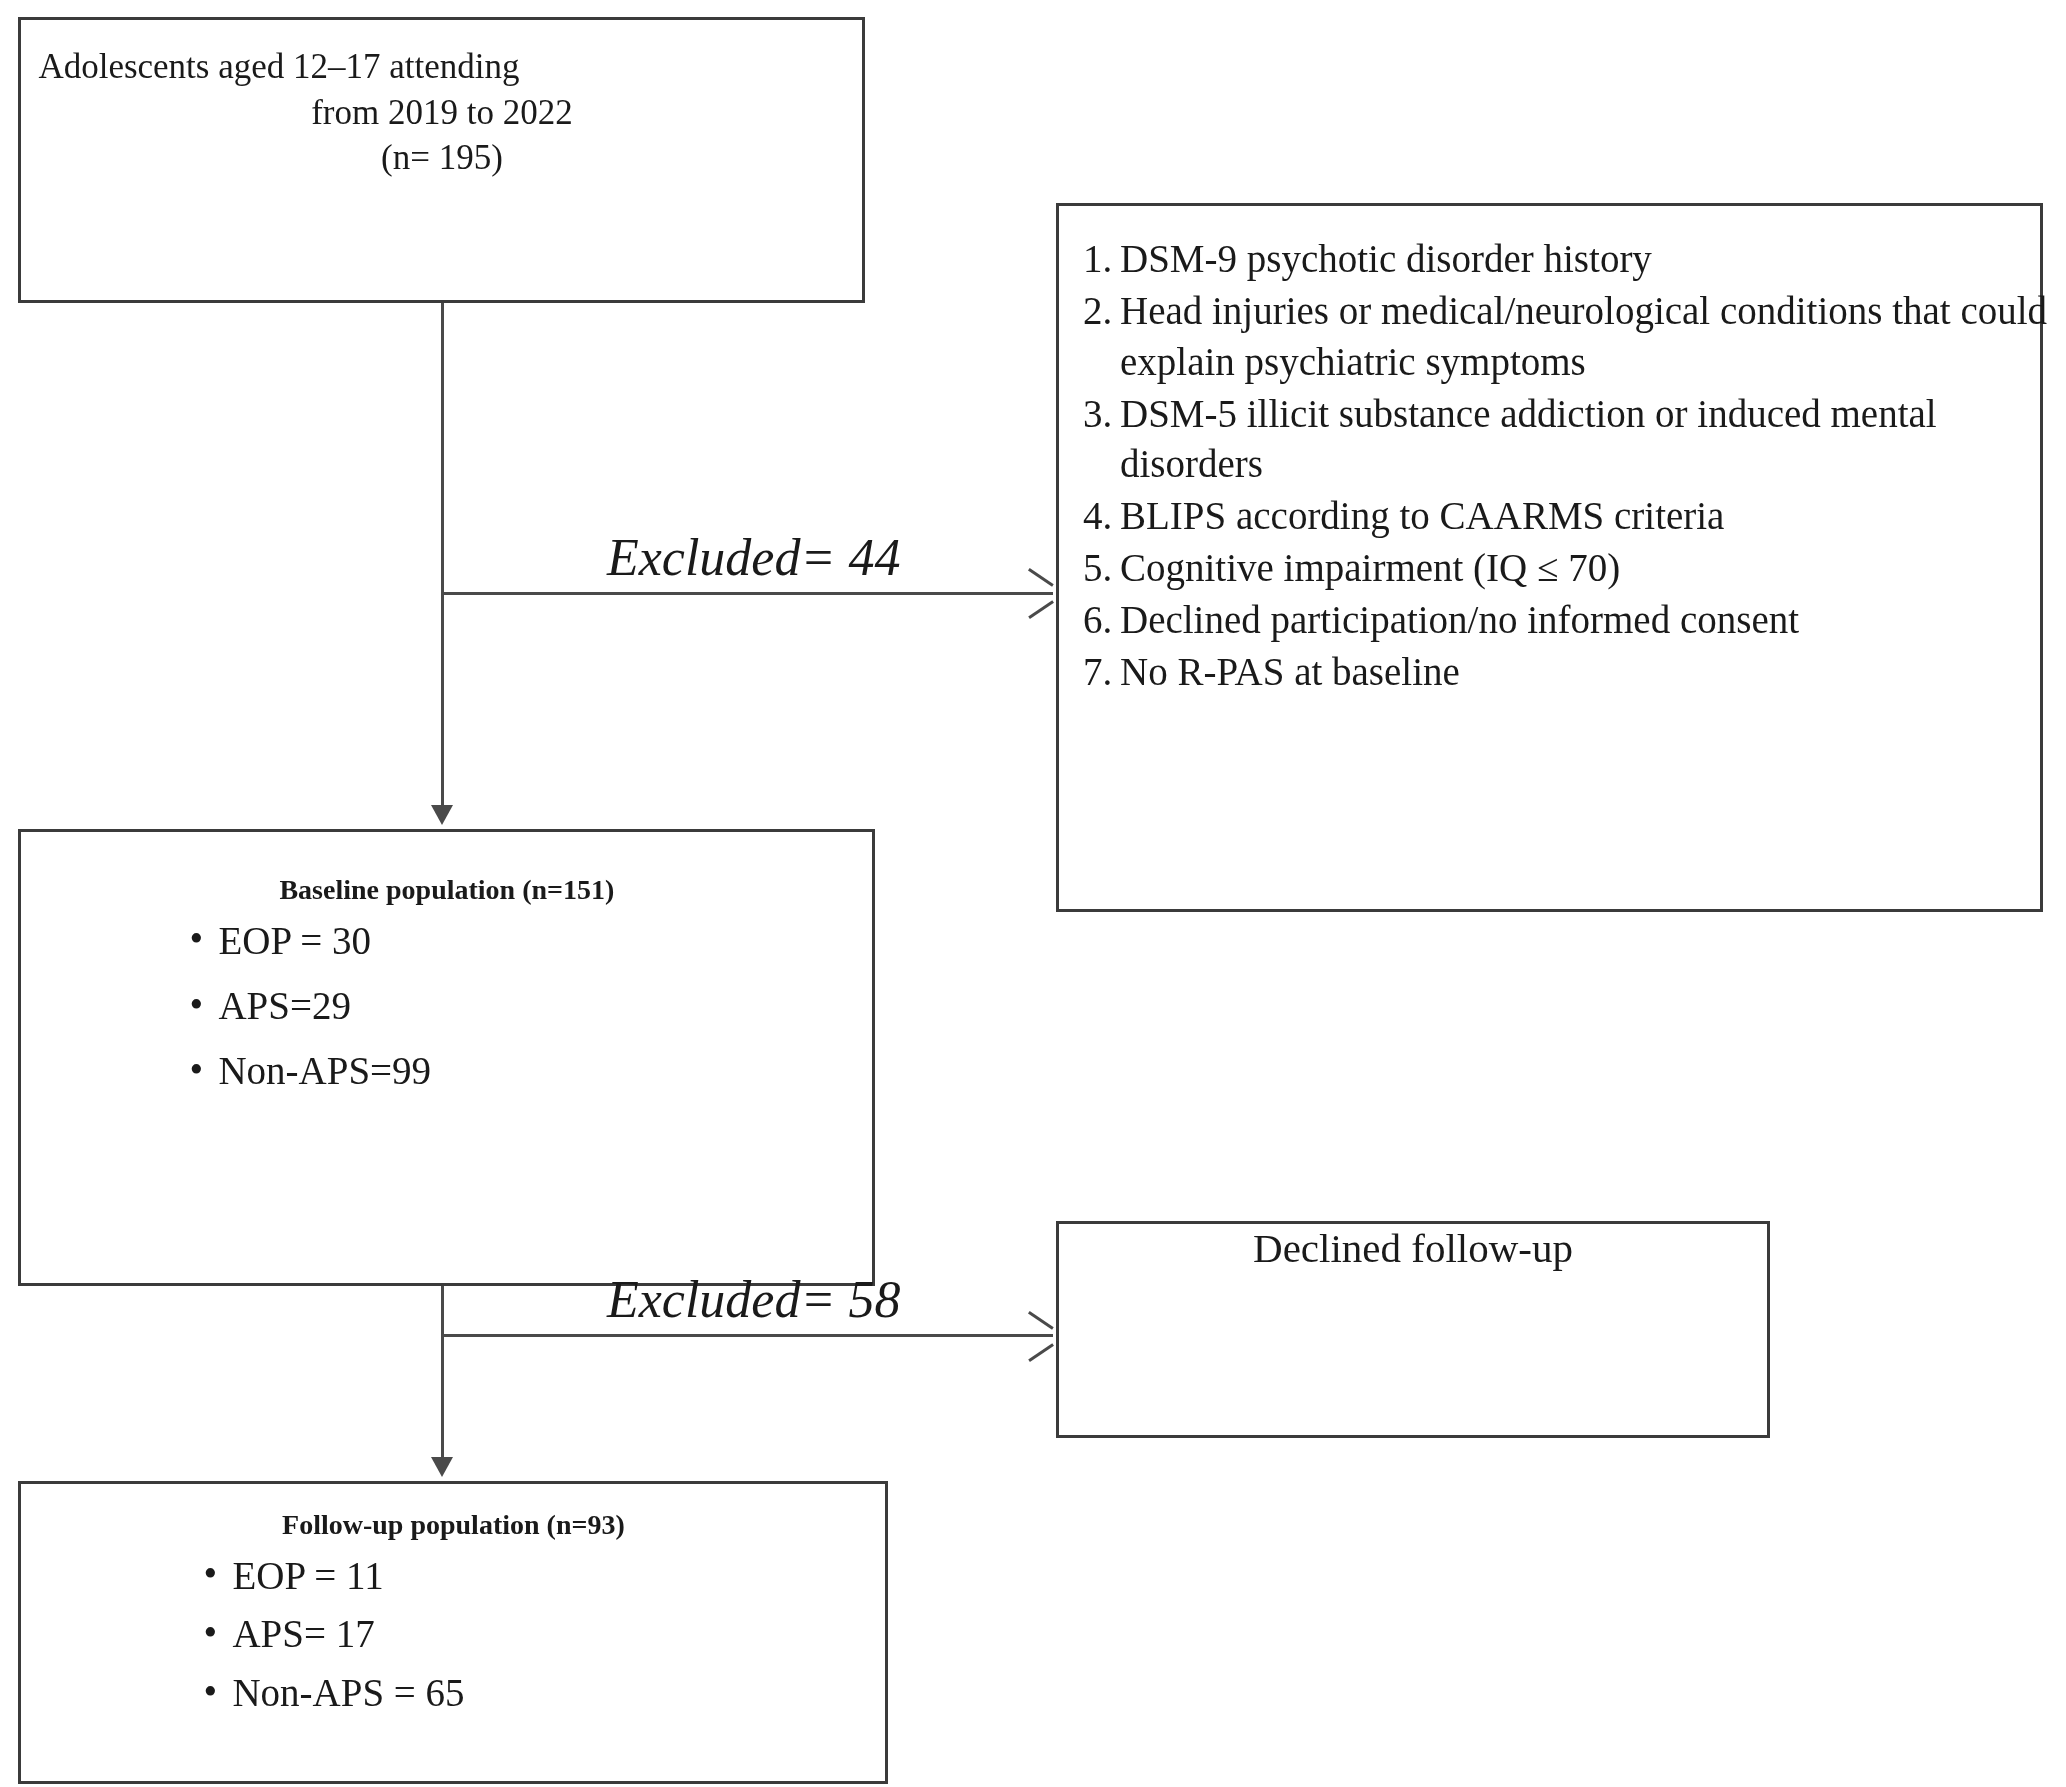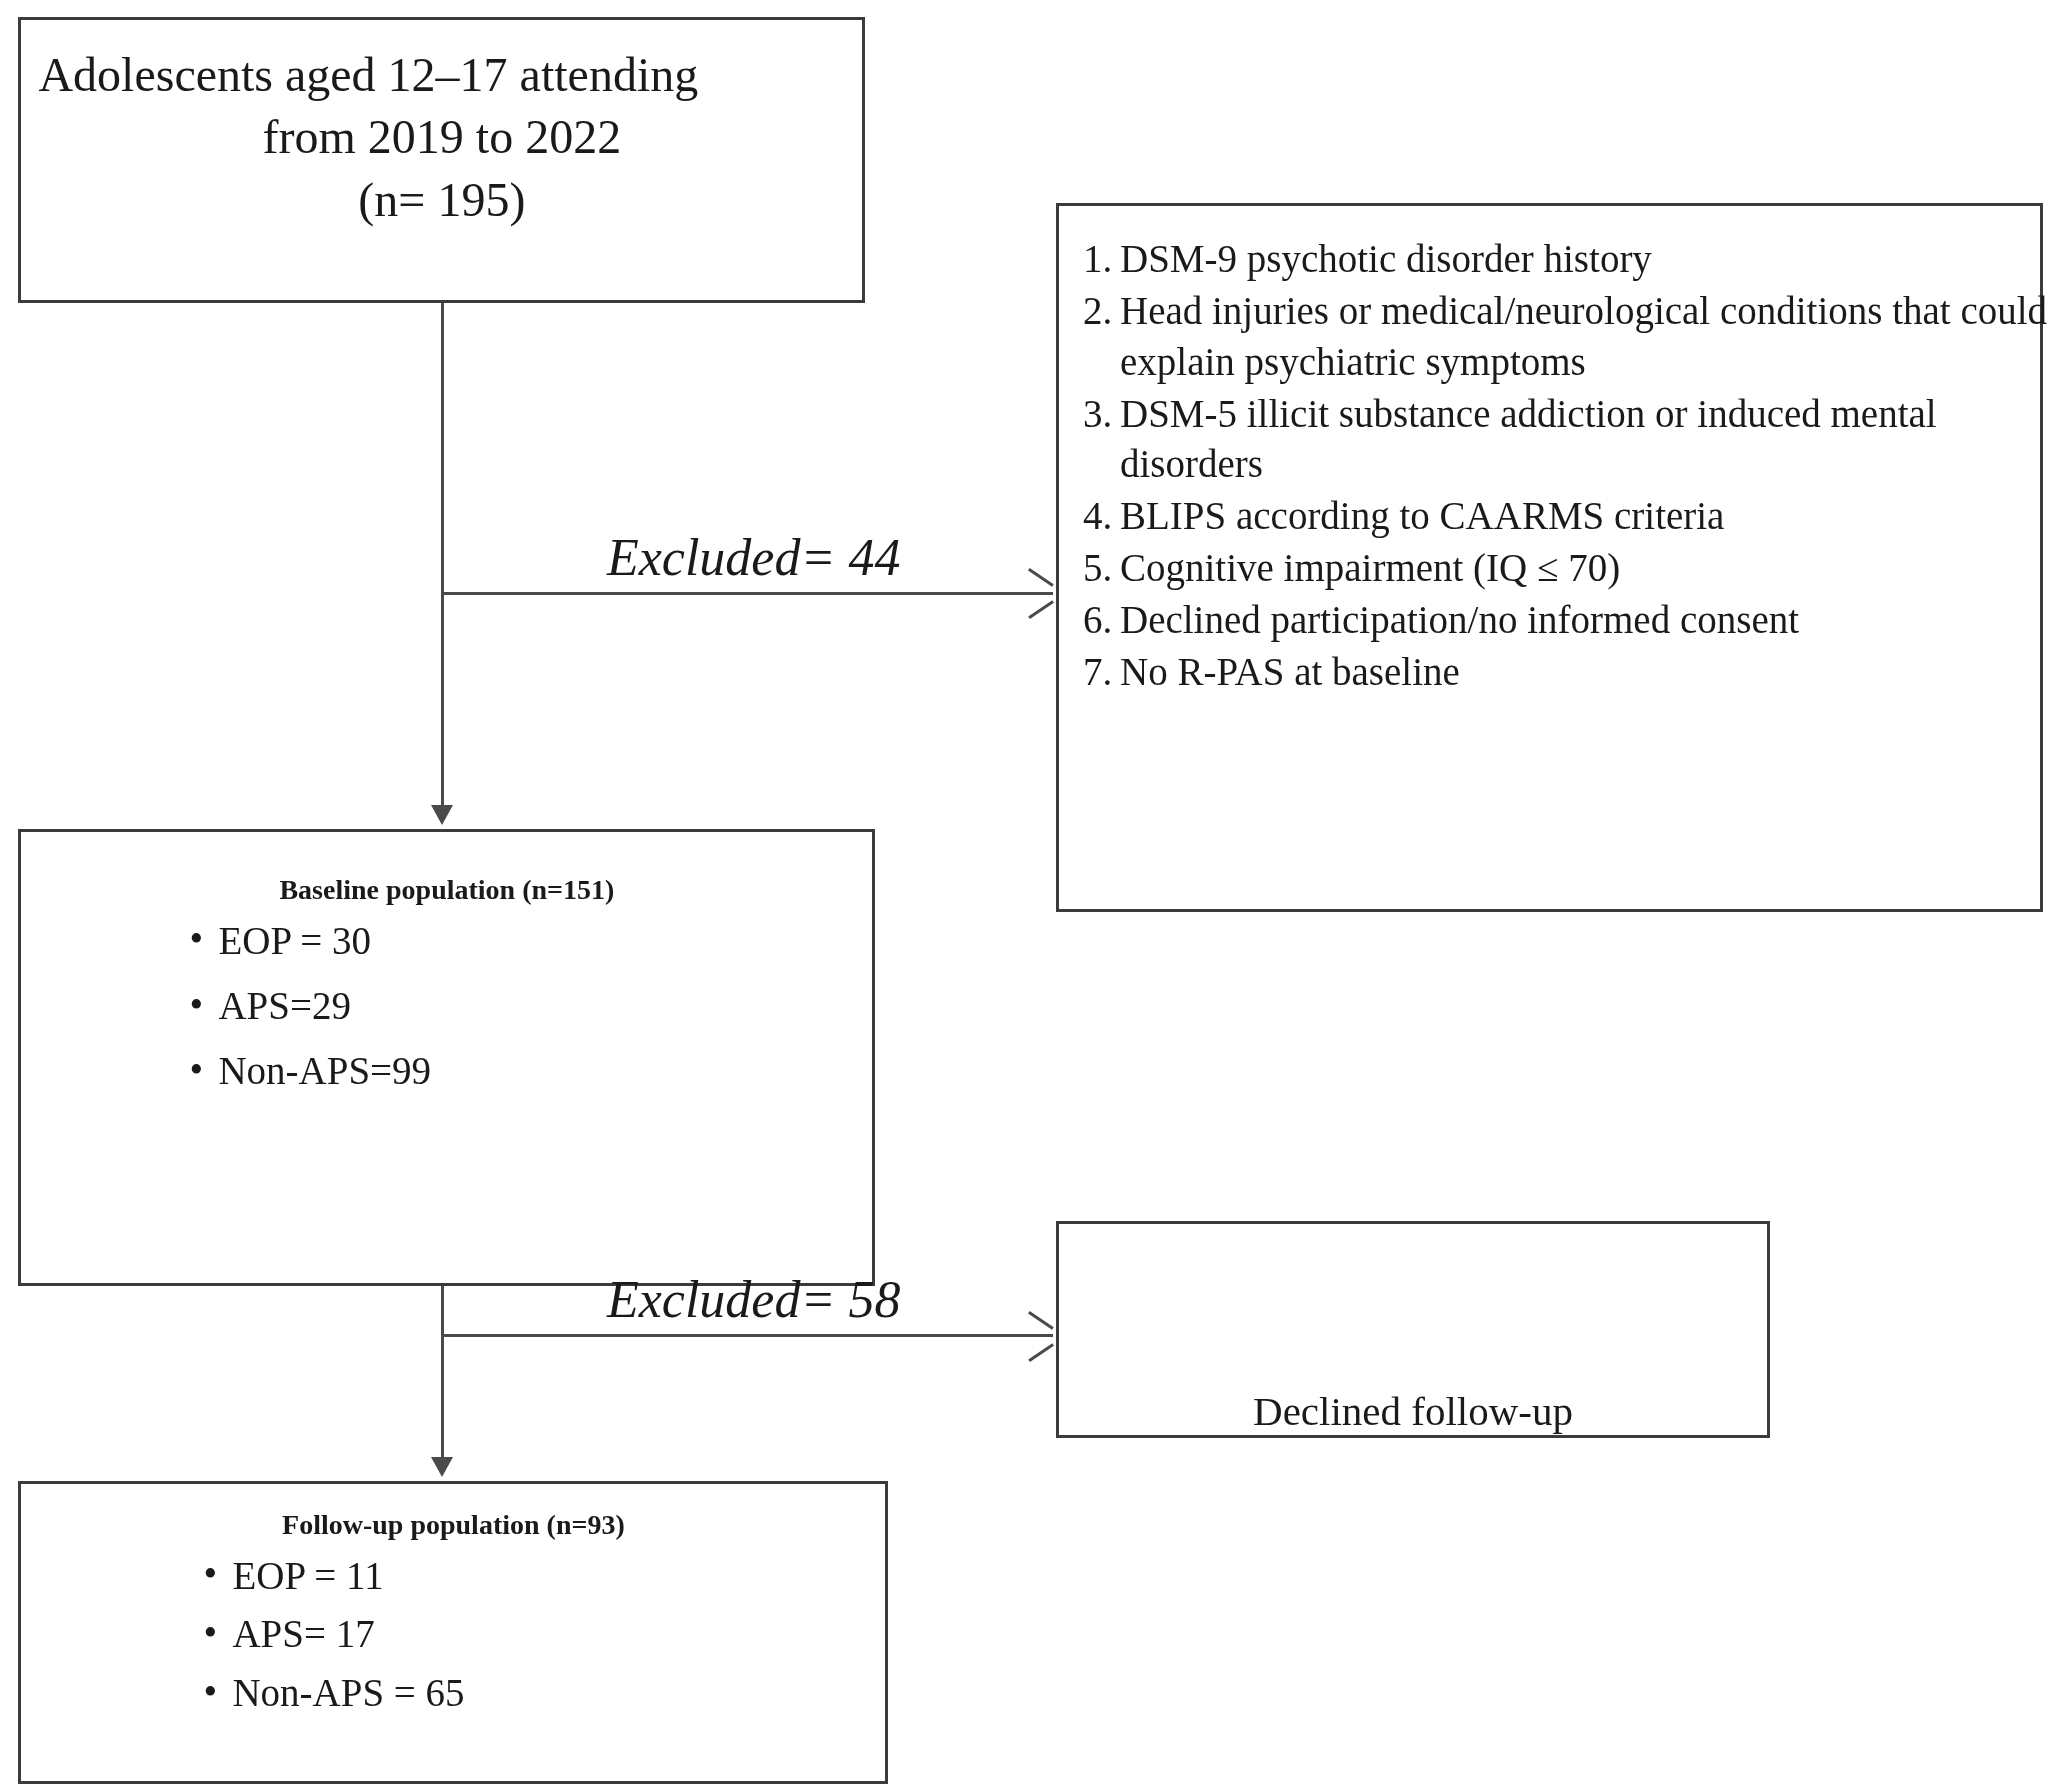--- a/index.html
+++ b/index.html
@@ -42,21 +42,21 @@
     top: 17px;
     width: 847px;
     height: 286px;
   }
   #box-source .box-inner {
     align-items: center;
     justify-content: flex-start;
     padding-top: 24px;
   }
   .src-line {
-    font-size: 48px;
+    font-size: 35px;
     line-height: 1.30;
     white-space: nowrap;
   }
   .src-line.l1 { text-align: left; padding-left: 17px; align-self: flex-start; }
 
   
   #box-exclusion {
     left: 1056px;
     top: 203px;
     width: 987px;
@@ -131,21 +131,21 @@
 
   
   #box-declined {
     left: 1056px;
     top: 1221px;
     width: 714px;
     height: 217px;
   }
   #box-declined .box-inner {
     align-items: center;
-    justify-content: flex-end;
+    justify-content: flex-start;
     border-radius: 11px;
   }
   .declined-text {
     font-size: 41px;
     text-align: center;
   }
 
   
   .vline {
     position: absolute;

